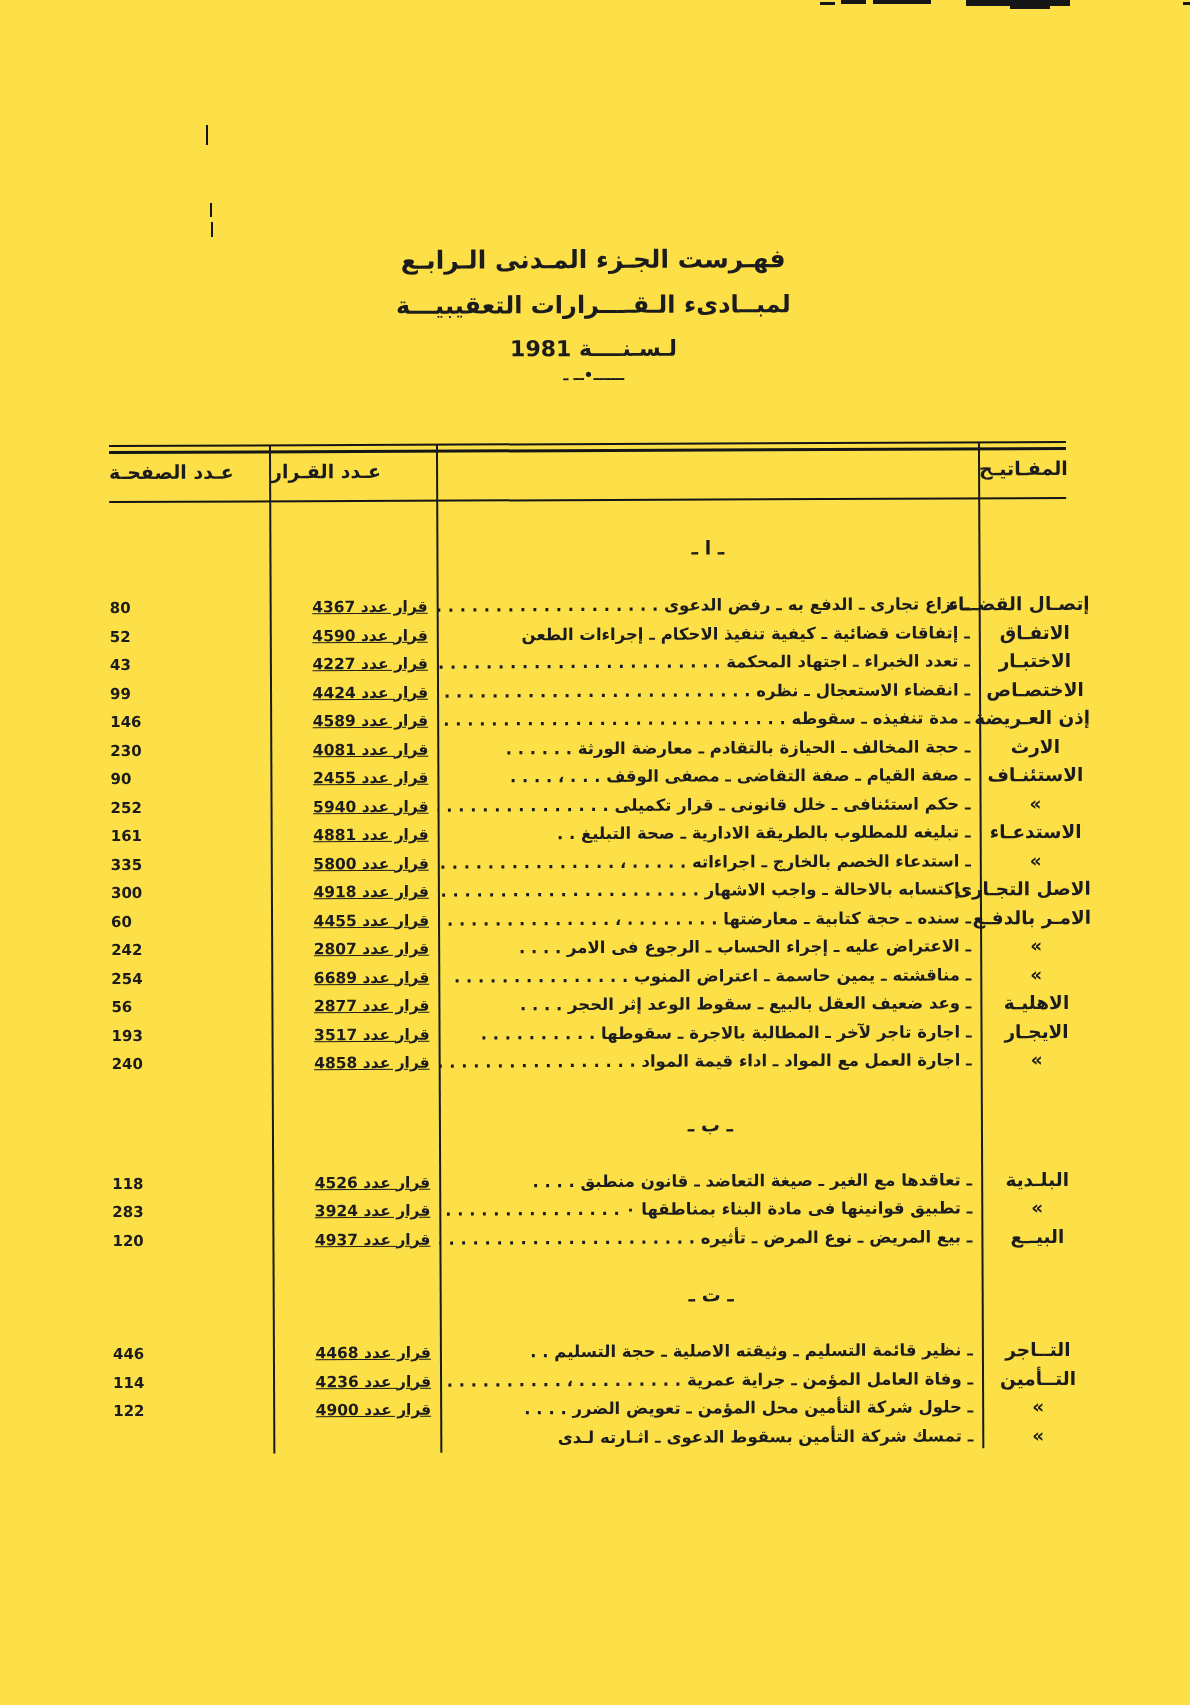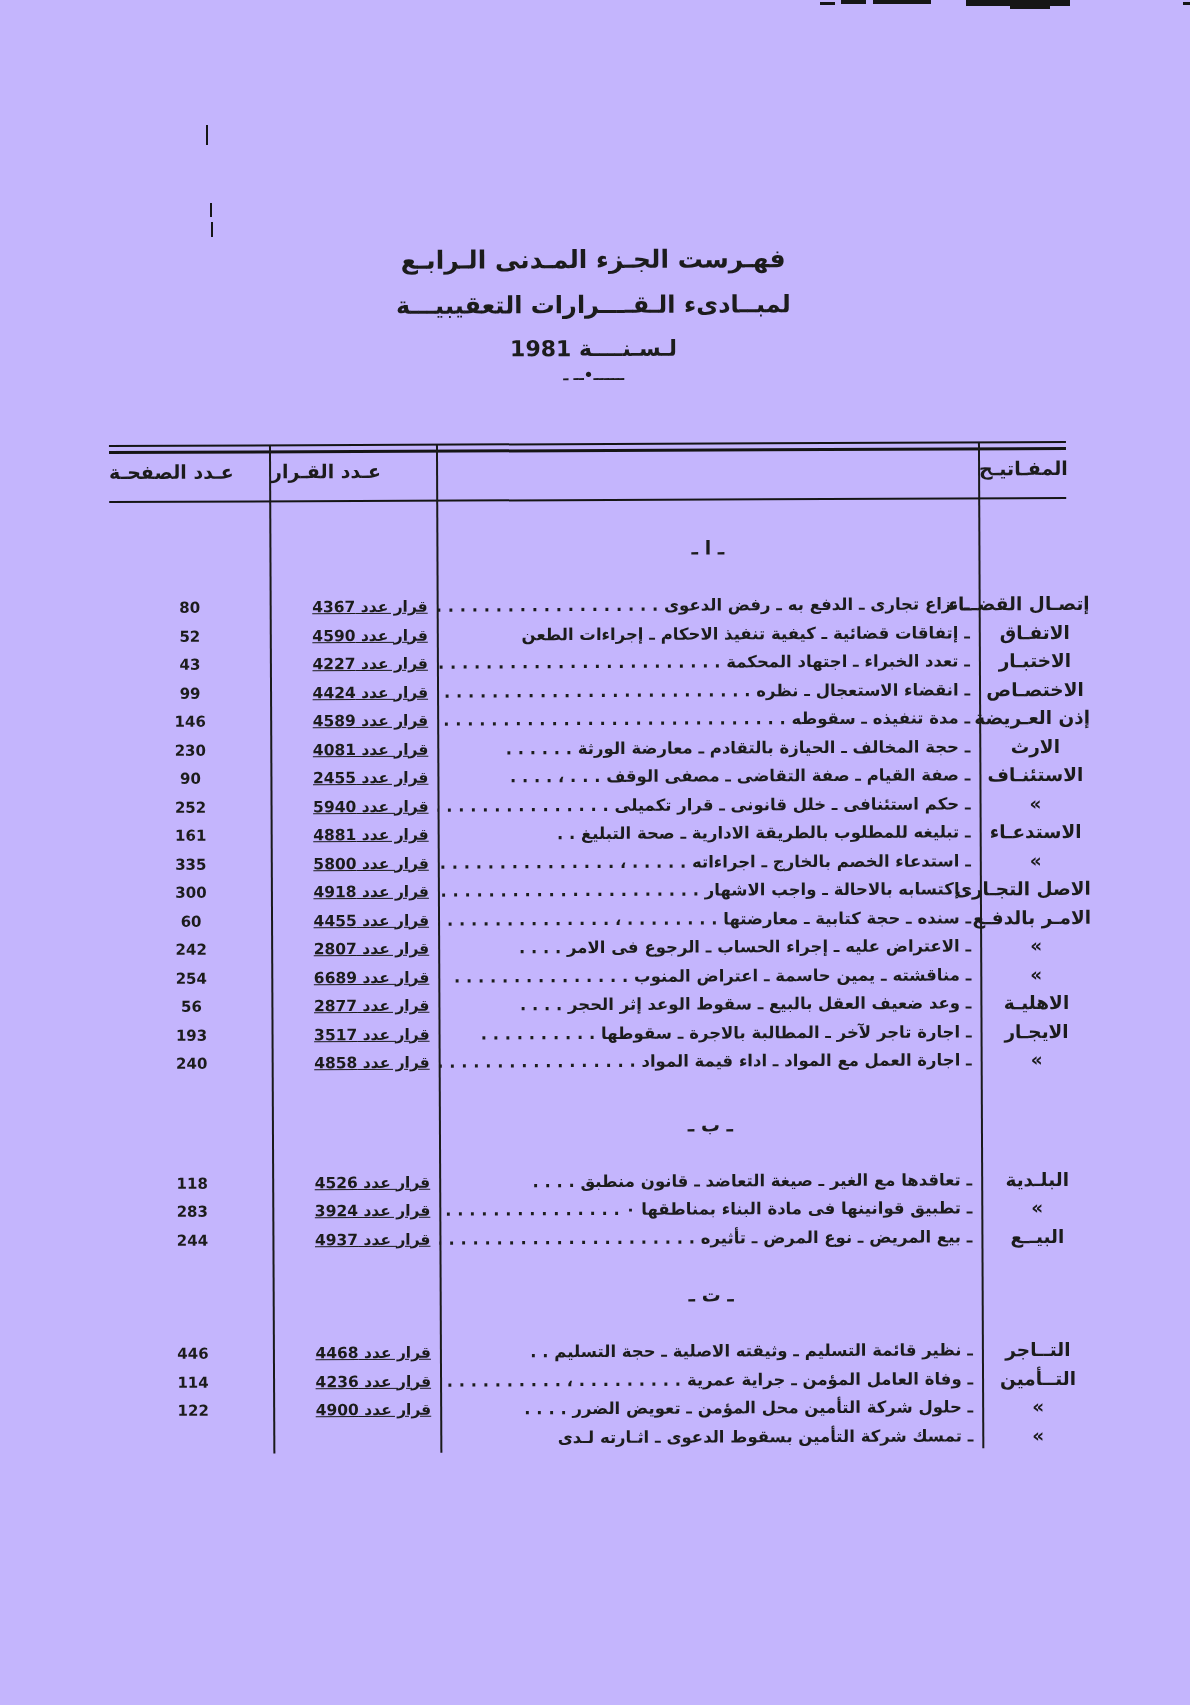--- a/index.html
+++ b/index.html
@@ -1,18 +1,18 @@
 <!DOCTYPE html>
 <html lang="ar"><head>
 <meta charset="utf-8">
 <style>
   html,body{margin:0;padding:0;background:#e8e8e6;}
   .page{
     position:relative; width:1190px; height:1705px; margin:0 auto;
-    background:#c4b5fd; color:#1c1c1c; overflow:hidden;
+    background:#fde047; color:#1c1c1c; overflow:hidden;
     font-family:"DejaVu Sans", sans-serif;
   }
   .sheet{position:absolute; inset:0; transform:rotate(-0.25deg); transform-origin:50% 40%;}
   .abs{position:absolute;}
   .ink{background:#161616;}
 
   
   .title-block{position:absolute; left:245px; top:0; width:700px; text-align:center; direction:rtl;}
   .t1{position:absolute; top:245px; width:100%; font-size:25px; font-weight:bold; letter-spacing:1px;}
   .t2{position:absolute; top:291px; width:100%; font-size:24px; font-weight:bold;}
@@ -43,21 +43,21 @@
   }
   .c-subject{
     width:543px; flex:0 0 543px; text-align:right; padding-right:10px; box-sizing:border-box;
     font-size:16.5px; font-weight:bold; white-space:nowrap; overflow:hidden; direction:rtl;
   }
   .c-decision{
     width:167px; flex:0 0 167px; text-align:right; padding-right:9px; box-sizing:border-box;
     font-size:15.5px; font-weight:bold; white-space:nowrap; direction:rtl;text-decoration:underline;
   }
   .c-page{
-    width:160px; flex:0 0 160px; text-align:center;
+    width:160px; flex:0 0 160px; text-align:left;
     font-size:15px; font-weight:bold; direction:ltr;
   }
 </style>
 </head>
 <body>
 
 <div class="page">
 
   <div class="abs ink" style="left:820px;top:2px;width:15px;height:3px;"></div>
   <div class="abs ink" style="left:841px;top:0;width:25px;height:4px;"></div>
@@ -206,21 +206,21 @@
         <div class="index-row">
       <div class="c-key">»</div>
       <div class="c-subject">ـ تطبيق قوانينها فى مادة البناء بمناطقها ٠ . . . . . . . . . . . . . . . .</div>
       <div class="c-decision">قرار عدد 3924</div>
       <div class="c-page">283</div>
     </div>
         <div class="index-row">
       <div class="c-key">البيــع</div>
       <div class="c-subject">ـ بيع المريض ـ نوع المرض ـ تأثيره . . . . . . . . . . . . . . . . . . . . . . . .</div>
       <div class="c-decision">قرار عدد 4937</div>
-      <div class="c-page">244</div>
+      <div class="c-page">120</div>
     </div>
         <div class="section-letter sec-2">ـ ت ـ</div>
         <div class="index-row">
       <div class="c-key">التــاجر</div>
       <div class="c-subject">ـ نظير قائمة التسليم ـ وثيقته الاصلية ـ حجة التسليم . .</div>
       <div class="c-decision">قرار عدد 4468</div>
       <div class="c-page">446</div>
     </div>
         <div class="index-row">
       <div class="c-key">التــأمين</div>

